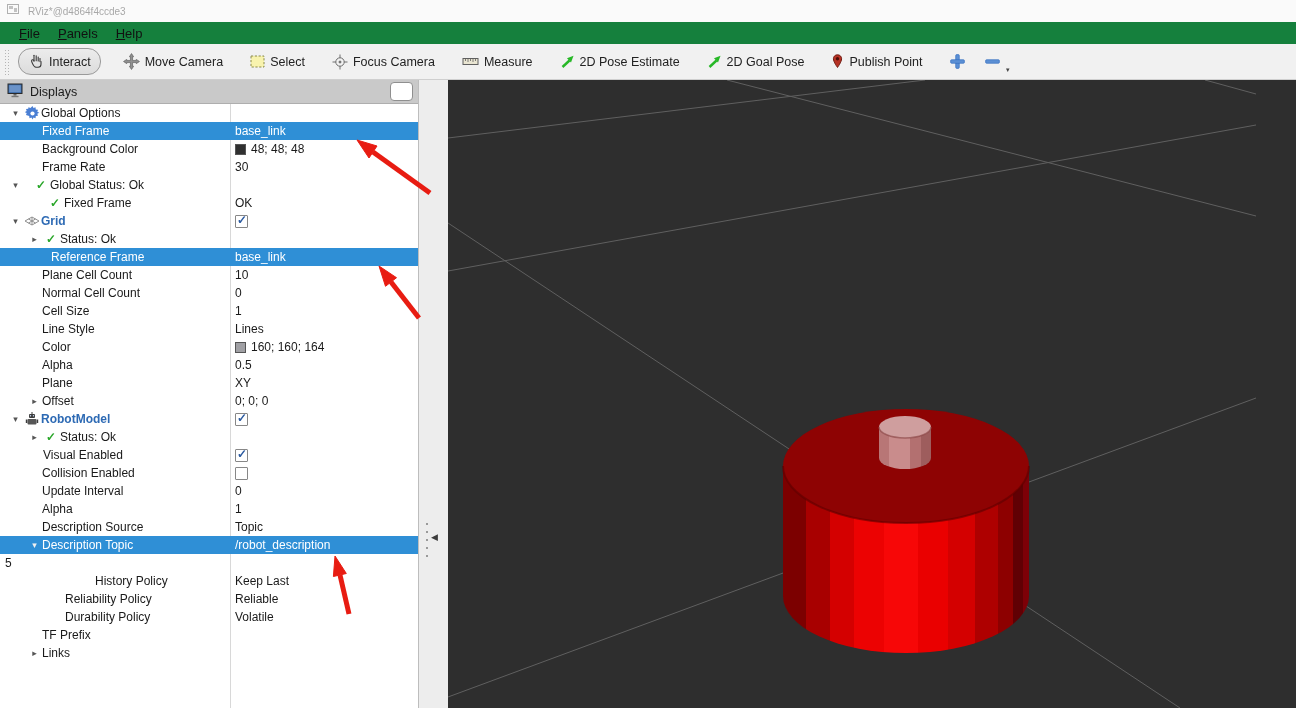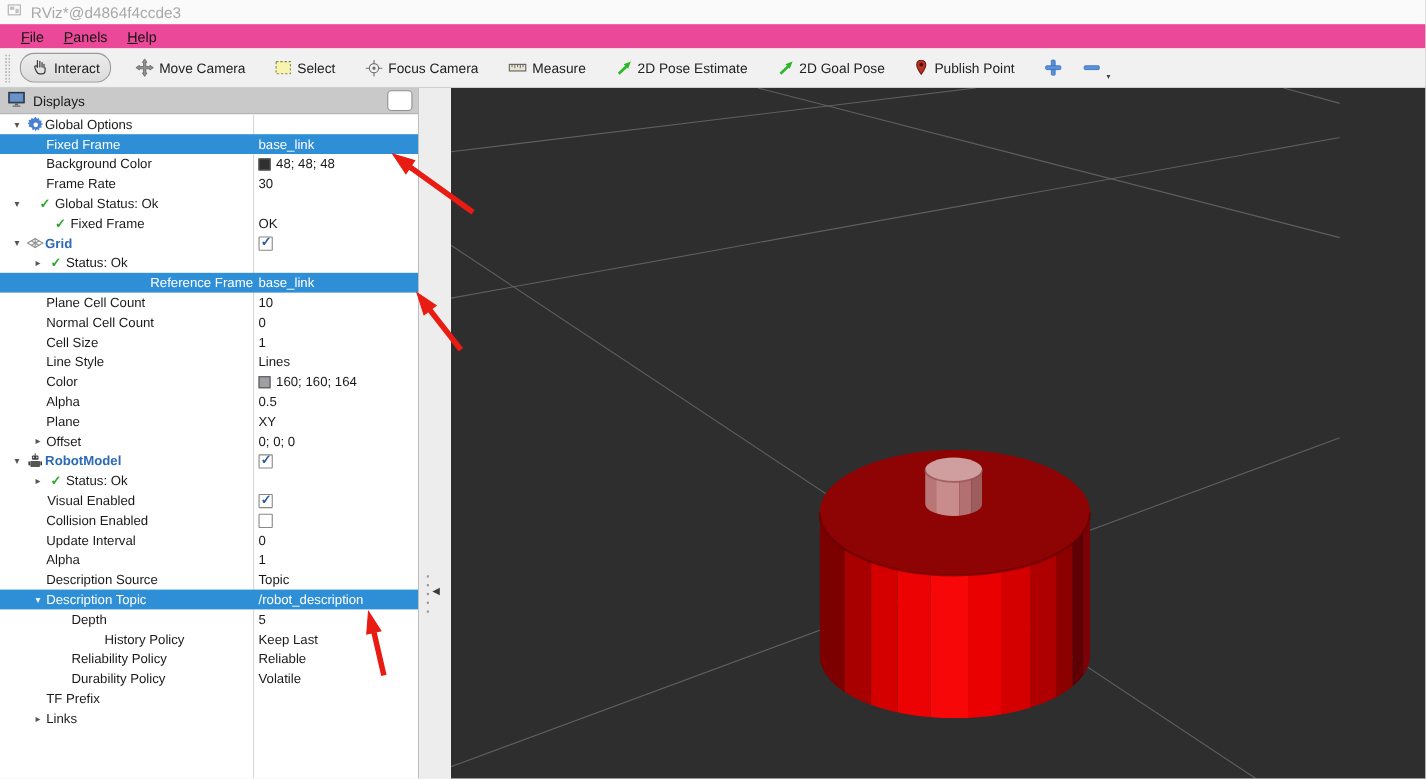--- a/index.html
+++ b/index.html
@@ -1,39 +1,39 @@
 <!DOCTYPE html>
 <html style="--sel: #2f8fd6; --nameblue: #2d6ab4; --green: #2aa62a; --vpbg: #2e2e2e;"><head>
 <meta charset="utf-8">
 <style>
   html,body{margin:0;padding:0;background:#dcdcdc;}
   *{box-sizing:border-box;}
   .app{position:relative;width:1296px;height:708px;background:#fff;overflow:hidden;
        font-family:"Liberation Sans",sans-serif;color:#1a1a1a;}
   
   .titlebar{height:22px;background:#fafafa;display:flex;align-items:center;padding-left:6px;}
-  .titlebar .title{color:#a8a8a8;font-size:14px;margin-left:8px;}
-  
-  .menubar{height:22px;background:#ec4899;display:flex;align-items:center;padding-left:10px;font-size:13px;}
+  .titlebar .title{color:#a8a8a8;font-size:10px;margin-left:8px;}
+  
+  .menubar{height:22px;background:#15803d;display:flex;align-items:center;padding-left:10px;font-size:13px;}
   .menu-item{padding:2px 9px;color:#111;}
   .menu-item u{text-decoration:underline;}
   
   .toolbar{height:36px;background:#f1f1f1;border-bottom:1px solid #cfcfcf;display:flex;align-items:center;padding-left:2px;}
   .tb-handle{width:6px;height:26px;margin:0 4px 0 2px;
      background-image:radial-gradient(#b5b5b5 35%,transparent 40%);background-size:3px 3px;}
   .tool{display:flex;align-items:center;gap:5px;font-size:12.5px;color:#222;margin-right:27px;white-space:nowrap;}
   .tool .ticon{display:inline-flex;align-items:center;}
   .tool.pressed{border:1px solid #9a9a9a;border-radius:13px;background:linear-gradient(#ececec,#dcdcdc);
      padding:4px 9px;margin-left:4px;margin-right:22px;}
   .tool-sq{margin-right:18px;}
   .minus-wrap{position:relative;}
   .minus-caret{position:absolute;right:-8px;bottom:-4px;font-size:7px;color:#444;}
   
   .main{position:absolute;left:0;top:80px;width:1296px;height:628px;display:flex;}
-  .displays{width:381px;flex:none;background:#fff;border-right:1px solid #bdbdbd;display:flex;flex-direction:column;}
+  .displays{width:419px;flex:none;background:#fff;border-right:1px solid #bdbdbd;display:flex;flex-direction:column;}
   .dp-header{height:24px;flex:none;background:#c9c9c9;border-bottom:1px solid #aeaeae;
      display:flex;align-items:center;padding:0 4px 0 7px;font-size:12.5px;position:relative;}
   .dp-header .dp-title{margin-left:7px;}
   .dp-float-btn{position:absolute;right:5px;top:2px;width:23px;height:19px;background:#fff;
      border:1px solid #8f8f8f;border-radius:4px;}
   .dp-tree{position:relative;flex:1;background:#fff;overflow:hidden;}
   .col-line{position:absolute;left:230px;top:0;bottom:0;width:1px;background:#d8d8d8;}
   .tree-row{position:relative;height:18px;display:flex;font-size:12px;line-height:17px;}
   .cell-name{width:230px;flex:none;display:flex;align-items:center;overflow:hidden;white-space:nowrap;}
   .cell-value{flex:1;padding-left:5px;display:flex;align-items:center;gap:5px;overflow:hidden;white-space:nowrap;}
@@ -284,21 +284,21 @@
             <div class="cell-name" style="padding-left: 27px;">
               <span class="exp">▸</span>
               <span class="icon-slot">
                 <span class="gcheck">✓</span>
               </span>
               <span class="">Status: Ok</span>
             </div>
             <div class="cell-value"></div>
           </div>
           <div class="tree-row selected">
-            <div class="cell-name" style="padding-left: 36px; justify-content: flex-end;">
+            <div class="cell-name" style="padding-left: 36px;">
               <span class="exp"></span>
               <span class="">Reference Frame</span>
             </div>
             <div class="cell-value">
               <span>base_link</span>
             </div>
           </div>
           <div class="tree-row">
             <div class="cell-name" style="padding-left: 27px;">
               <span class="exp"></span>
@@ -454,23 +454,20 @@
           <div class="tree-row selected">
             <div class="cell-name" style="padding-left: 27px;">
               <span class="exp">▾</span>
               <span class="">Description Topic</span>
             </div>
             <div class="cell-value">
               <span>/robot_description</span>
             </div>
           </div>
           <div class="tree-row">
-            <div class="cell-name" style="padding-left: 65px;">
-              <span class="">Depth</span>
-            </div>
             <div class="cell-value">
               <span>5</span>
             </div>
           </div>
           <div class="tree-row">
             <div class="cell-name" style="padding-left: 95px;">
               <span class="">History Policy</span>
             </div>
             <div class="cell-value">
               <span>Keep Last</span>

